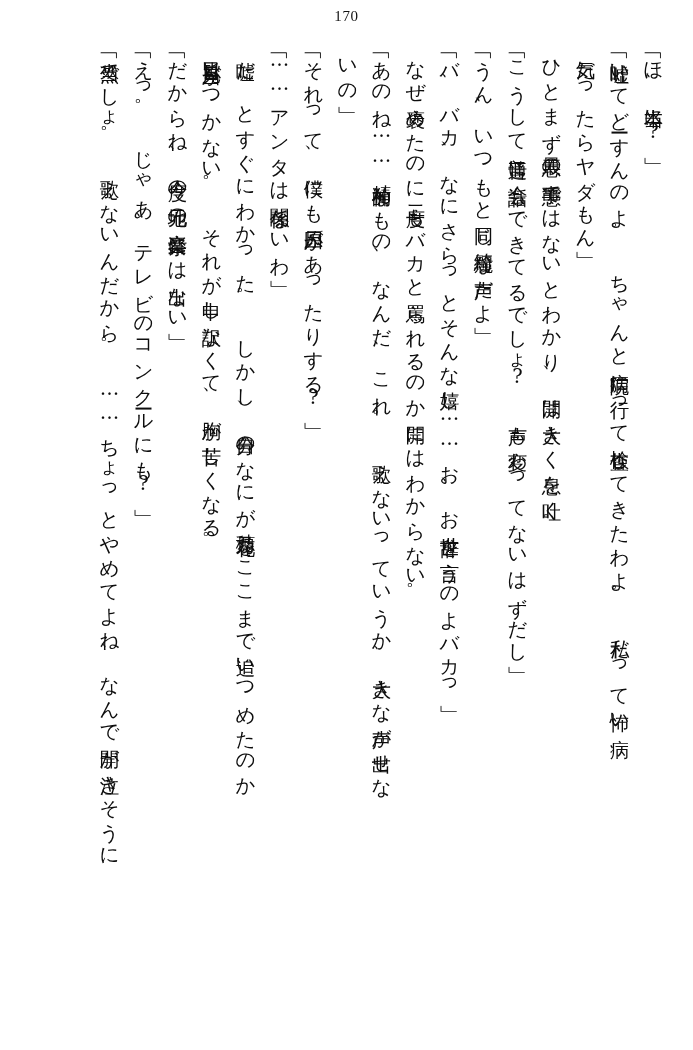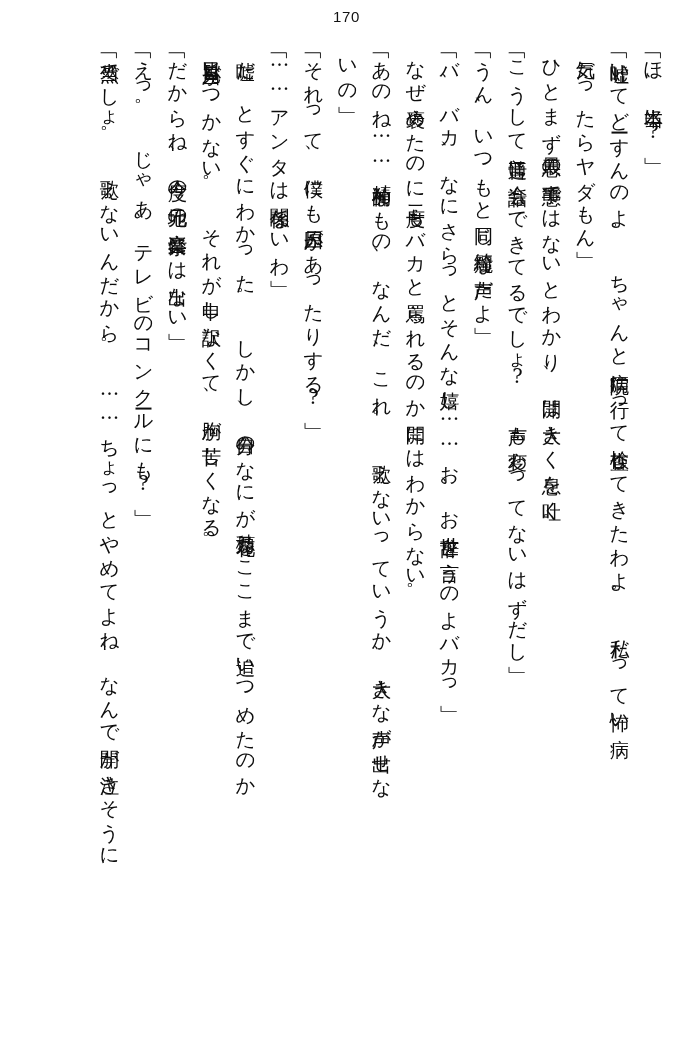--- a/index.html
+++ b/index.html
@@ -25,21 +25,21 @@
   
   .page-number {
     position: absolute;
     top: 8px;
     left: 0;
     right: 0;
     text-align: center;
     font-size: 15px;
     letter-spacing: 0.04em;
     color: #111;
-    font-family: Liberation Sans, sans-serif;
+    font-family: Liberation Serif, serif;
   }
 
   
   .body-text {
     position: absolute;
     top: 46px;
     left: 30px;
     right: 30px;
     bottom: 28px;
     display: flex;

